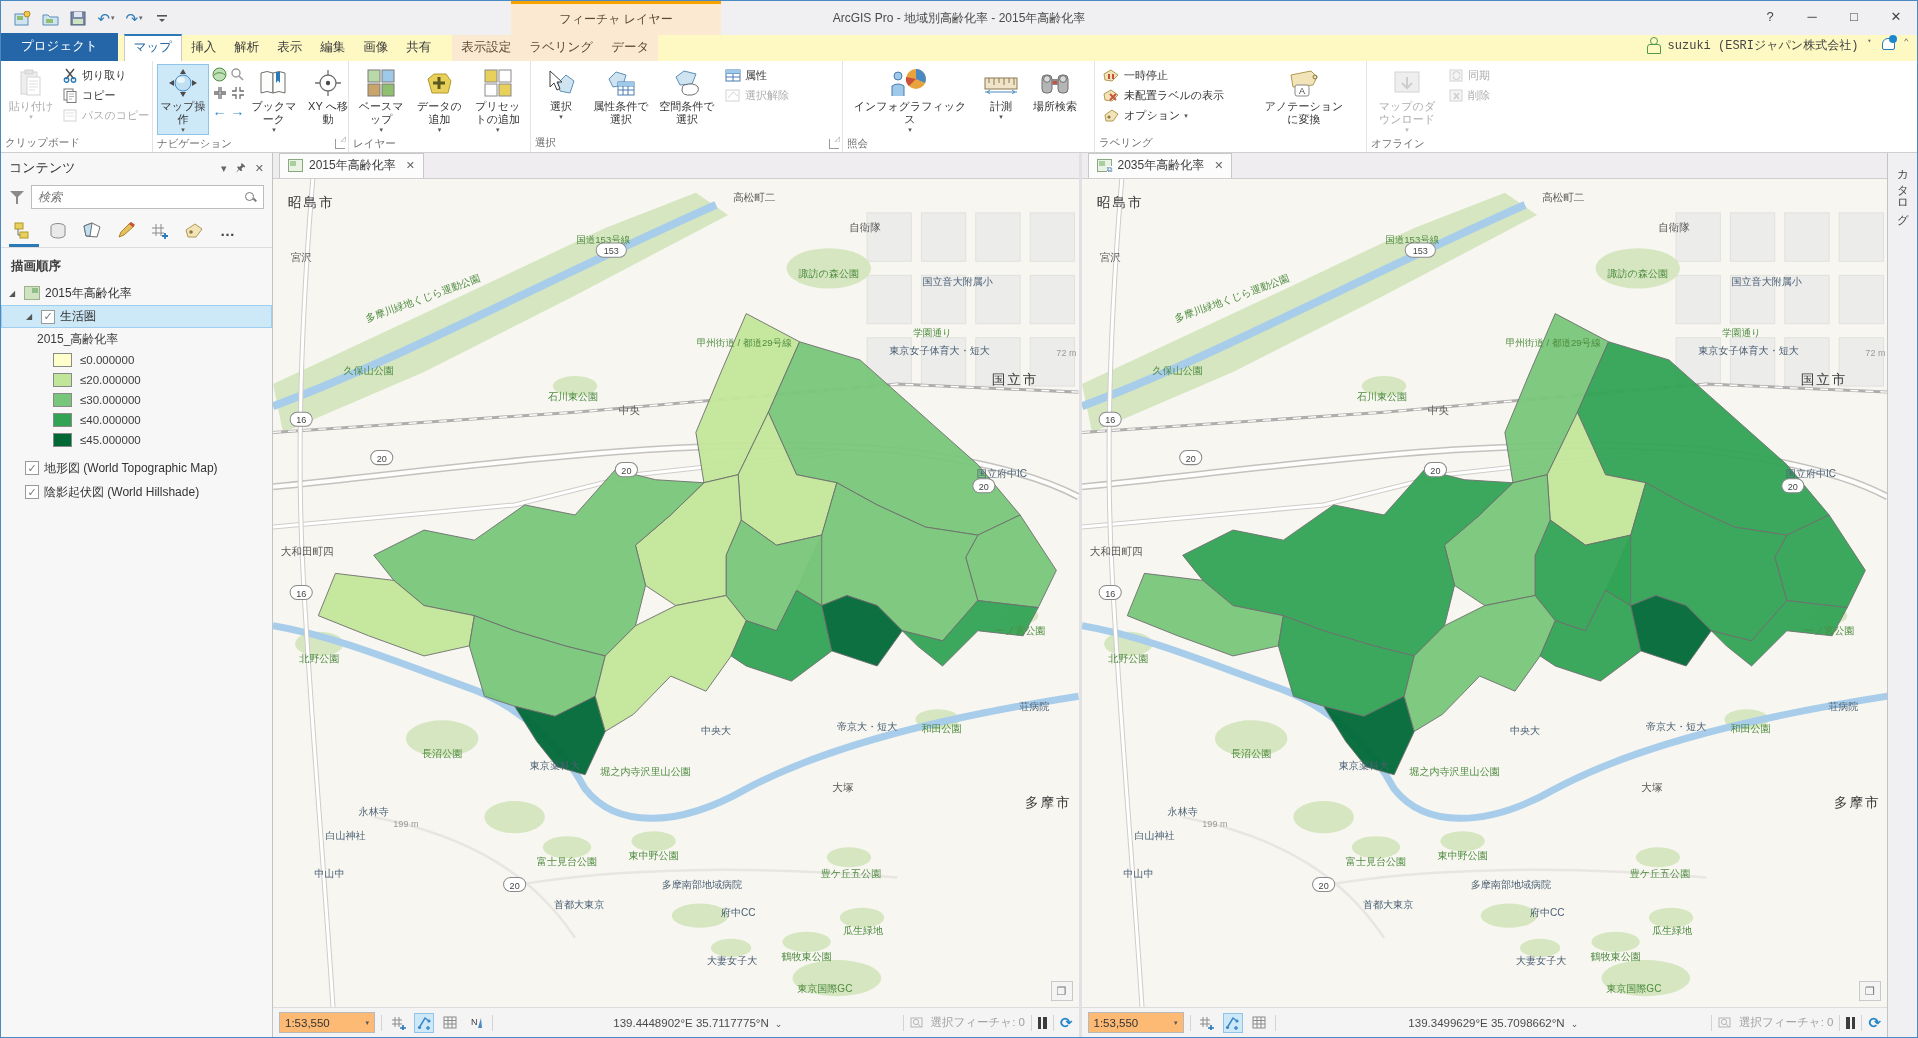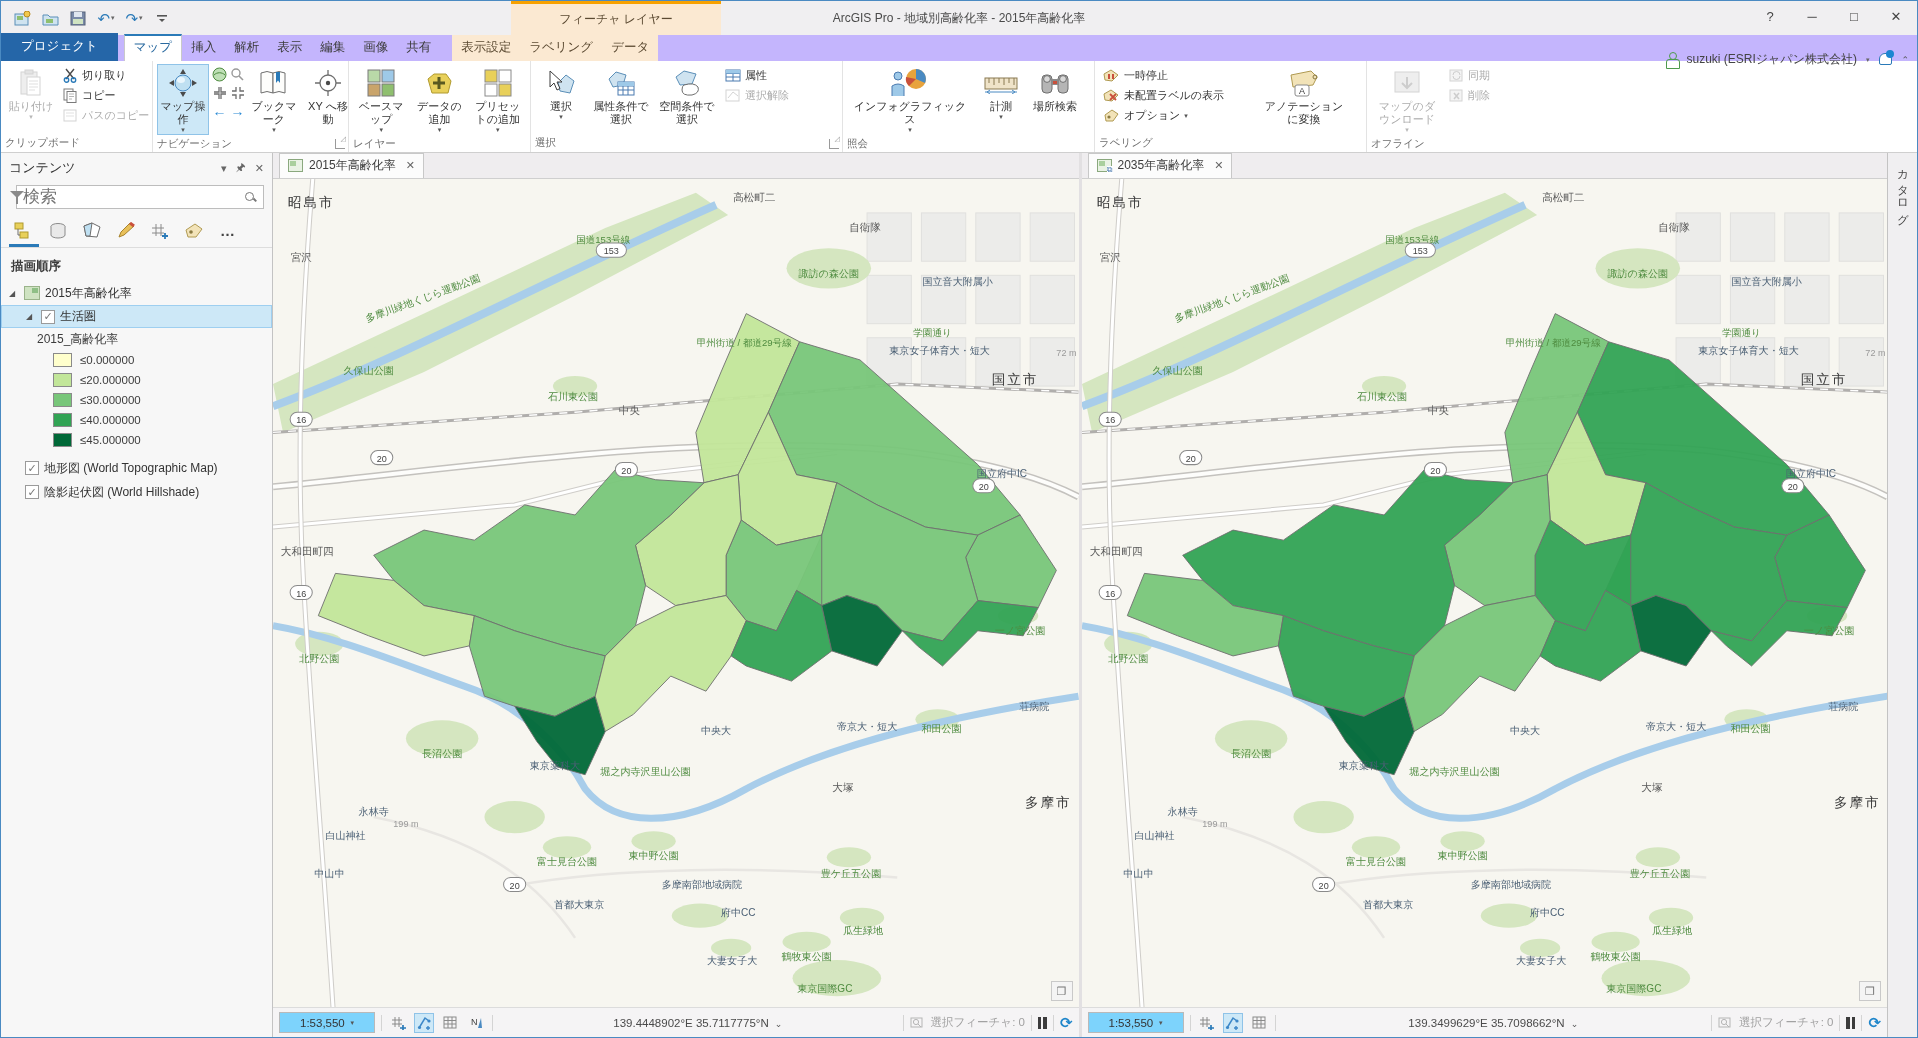--- a/index.html
+++ b/index.html
@@ -16,27 +16,27 @@
   .undo-glyph { font-size:15px; color:#2a7ab8; line-height:1; }
   .mini-drop { font-size:7px; color:#666; margin-left:1px; }
   .ctx-header { position:absolute; left:510px; top:0; width:210px; height:34px; background:#fbe9d2; border-top:3px solid #f7a100;
      display:flex; align-items:center; justify-content:center; font-size:12px; color:#5b4a32; }
   .win-title { position:absolute; left:0; right:0; top:0; height:34px; display:flex; align-items:center; justify-content:center;
      font-size:12px; color:#4a4a4a; pointer-events:none; }
   .wincontrols { margin-left:auto; display:flex; }
   .wincontrols .wc { width:42px; height:30px; display:flex; align-items:center; justify-content:center; font-size:13px; color:#444; z-index:3; }
 
   
-  .tabrow { height:26px; background:#c4b5fd; display:flex; align-items:flex-end; flex:none; position:relative; }
+  .tabrow { height:26px; background:#fef9c3; display:flex; align-items:flex-end; flex:none; position:relative;font-family:Liberation Mono, monospace; }
   .rtab { padding:4px 9px 5px; font-size:12.5px; color:#3b3b3b; cursor:default; }
   .rtab.project { background:#2566a8; color:#fff; padding:5px 20px 6px; margin-right:6px; }
   .rtab.active { background:#fff; border:1px solid #c9c9c9; border-bottom:none; border-top:2px solid #2a7ab8; color:#2a6aa0; padding-top:3px; }
   .ctxtabs { display:flex; background:#fbe9d2; align-self:stretch; align-items:flex-end; margin-left:12px; }
   .ctxtabs .rtab { color:#5b4a32; }
-  .account { position:absolute; right:8px; top:16px; display:flex; align-items:center; gap:8px; font-size:12px; color:#444; }
+  .account { position:absolute; right:8px; top:2px; display:flex; align-items:flex-start; gap:8px; font-size:12px; color:#444; }
   .person-ico { width:13px; height:15px; position:relative; }
   .person-ico:before { content:""; position:absolute; left:3.5px; top:0; width:6px; height:6px; border:1.5px solid #4e9a4e; border-radius:50%; }
   .person-ico:after { content:""; position:absolute; left:0.5px; top:7px; width:12px; height:8px; border:1.5px solid #4e9a4e; border-radius:3px 3px 0 0; }
   .bell { position:relative; width:16px; height:16px; }
   .bell:before { content:""; position:absolute; left:2px; top:1px; width:11px; height:10px; background:#fff; border:1.5px solid #2a7ab8; border-radius:6px 6px 2px 2px; }
   .bell:after { content:""; position:absolute; right:-1px; top:-2px; width:8px; height:8px; background:#1c86d1; border-radius:50%; }
   .chev-up { font-size:9px; color:#555; }
 
   
   .ribbon { height:92px; background:#fff; border-bottom:1px solid #cfcfcf; display:flex; flex:none; }
@@ -62,21 +62,21 @@
 
   
   .contents { width:272px; flex:none; background:#f7f7f7; border-right:1px solid #c3c3c3; display:flex; flex-direction:column; }
   .pane-header { height:30px; display:flex; align-items:center; padding:0 8px; font-size:13px; color:#333; }
   .pane-hicons { margin-left:auto; display:flex; gap:9px; color:#666; font-size:11px; align-items:center; }
   .searchrow { display:flex; align-items:center; gap:6px; padding:2px 8px 6px; }
   .funnel { width:16px; height:16px; position:relative; }
   .funnel:before { content:""; position:absolute; left:1px; top:2px; border-left:7px solid transparent; border-right:7px solid transparent; border-top:7px solid #8a8a8a; }
   .funnel:after { content:""; position:absolute; left:6.5px; top:8px; width:2px; height:7px; background:#8a8a8a; }
   .searchbox { flex:1; height:24px; background:#fff; border:1px solid #bdbdbd; display:flex; align-items:center; padding:0 6px; }
-  .searchbox input { flex:1; border:none; outline:none; font-size:17px; color:#000000; background:transparent; font-family:inherit; }
+  .searchbox input { flex:1; border:none; outline:none; font-style:italic; font-size:12px; color:#000000; background:transparent; font-family:inherit; }
   .mag { width:13px; height:13px; position:relative; flex:none; }
   .mag:before { content:""; position:absolute; left:1px; top:1px; width:7px; height:7px; border:1.5px solid #777; border-radius:50%; }
   .mag:after { content:""; position:absolute; left:8.5px; top:8.5px; width:4px; height:1.5px; background:#777; transform:rotate(45deg); }
   .ctabs { display:flex; align-items:center; gap:4px; padding:2px 8px 0; border-bottom:1px solid #ddd; }
   .ctab { width:30px; height:30px; display:flex; align-items:center; justify-content:center; border-bottom:3px solid transparent; }
   .ctab.active { border-bottom-color:#2a7ab8; }
   .ctab svg { display:block; }
   .ctab.more { font-size:15px; color:#444; font-weight:bold; letter-spacing:1px; }
   .sec-title { padding:10px 10px 6px; font-size:12.5px; font-weight:bold; color:#3c3c3c; }
   .tree { flex:1; overflow:hidden; font-size:12px; color:#333; }
@@ -101,21 +101,21 @@
   .vmap-ico { width:15px; height:13px; background:#e9f2e4; border:1px solid #8aa87e; position:relative; flex:none; }
   .vmap-ico:after { content:""; position:absolute; left:1px; top:1px; width:6px; height:5px; background:#a9cf9d; }
   .vmap-ico.linked:before { content:"⧉"; position:absolute; right:-2px; bottom:-3px; font-size:8px; color:#4a7ab0; background:#fff; line-height:1; }
   .canvas { flex:1; position:relative; overflow:hidden; background:#f7f6f0; }
   .canvas svg { position:absolute; inset:0; width:100%; height:100%; }
   .corner-tool { position:absolute; right:6px; bottom:6px; width:22px; height:20px; background:#f4f4f4; border:1px solid #c9c9c9; display:flex; align-items:center; justify-content:center; }
   .corner-tool:before { content:"❐"; font-size:11px; color:#777; }
 
   
   .statusbar { height:30px; background:#f5f4f5; border-top:1px solid #dcdcdc; display:flex; align-items:center; padding:0 6px; gap:6px; font-size:11.5px; color:#555; flex:none; }
-  .scalebox { width:96px; height:21px; background:#7dd3fc; border:1px solid #b9b9b9; display:flex; align-items:center; padding:0 20px; font-size:11.5px; color:#333; }
+  .scalebox { width:96px; height:21px; background:#fdba74; border:1px solid #b9b9b9; display:flex; align-items:center; padding:0 5px; font-size:11.5px; color:#333; }
   .scalebox .drop { margin-left:auto; }
   .sdiv { width:1px; height:16px; background:#d4d4d4; }
   .sico { width:20px; height:20px; display:flex; align-items:center; justify-content:center; }
   .sico.on { background:#cde8f7; border:1px solid #8fc3e8; }
   .sico svg { display:block; }
   .coords { flex:1; text-align:center; color:#4a4a4a; font-size:11.5px; white-space:nowrap; }
   .coords .chev { font-size:9px; color:#555; margin-left:6px; }
   .selinfo { color:#a0a0a0; white-space:nowrap; display:flex; align-items:center; gap:5px; }
   .pausebars { display:flex; gap:2px; }
   .pausebars i { width:3.5px; height:12px; background:#3c3c3c; }

